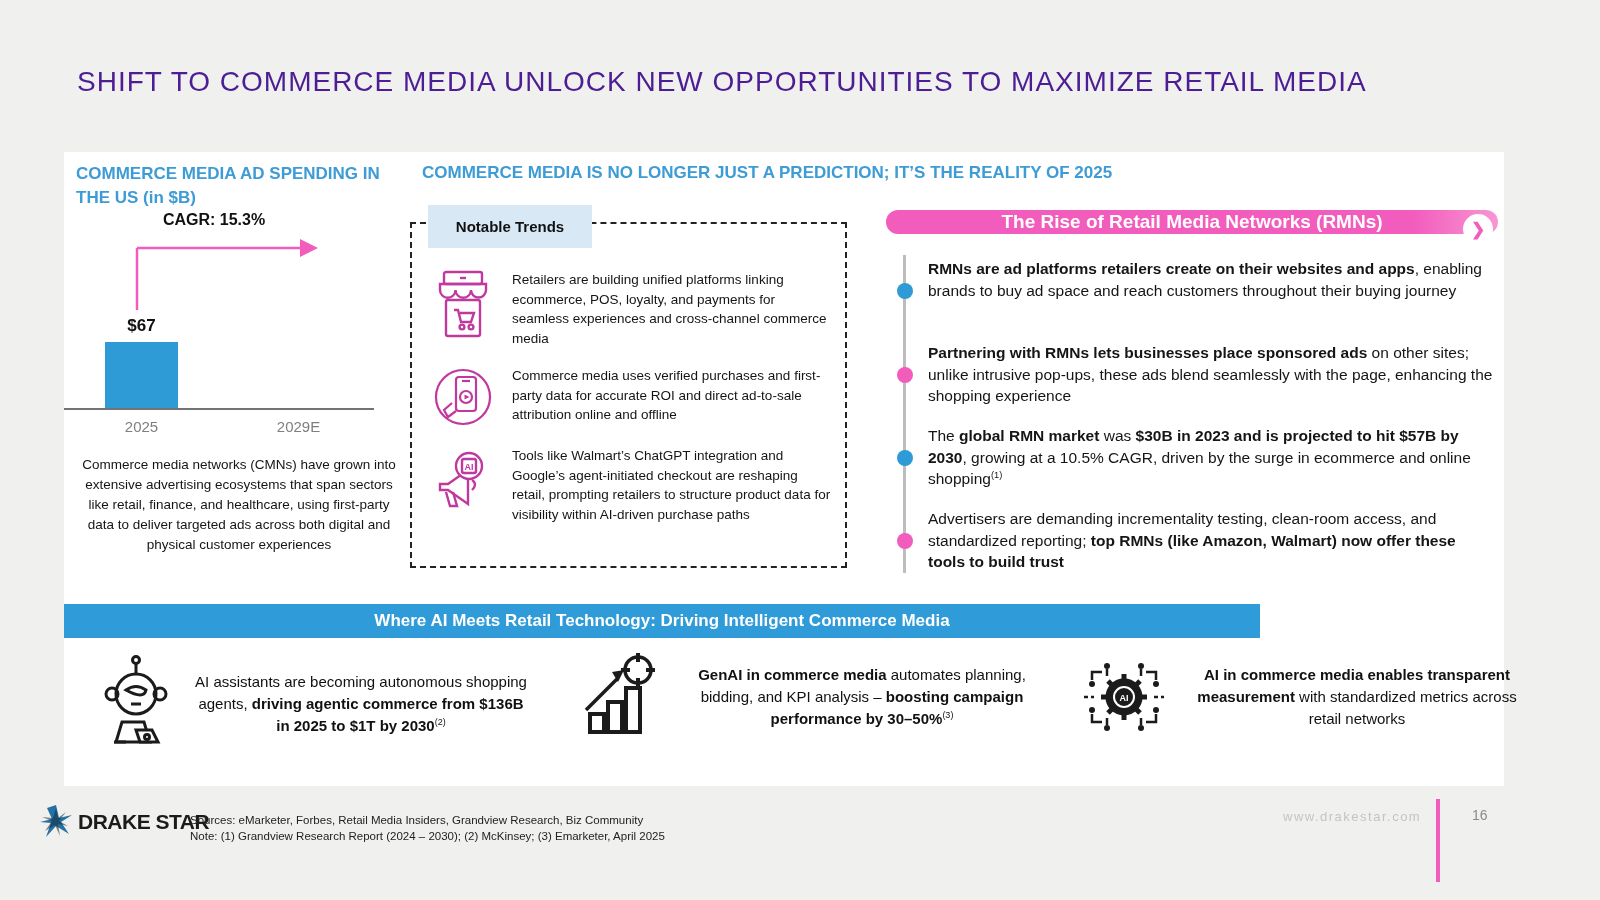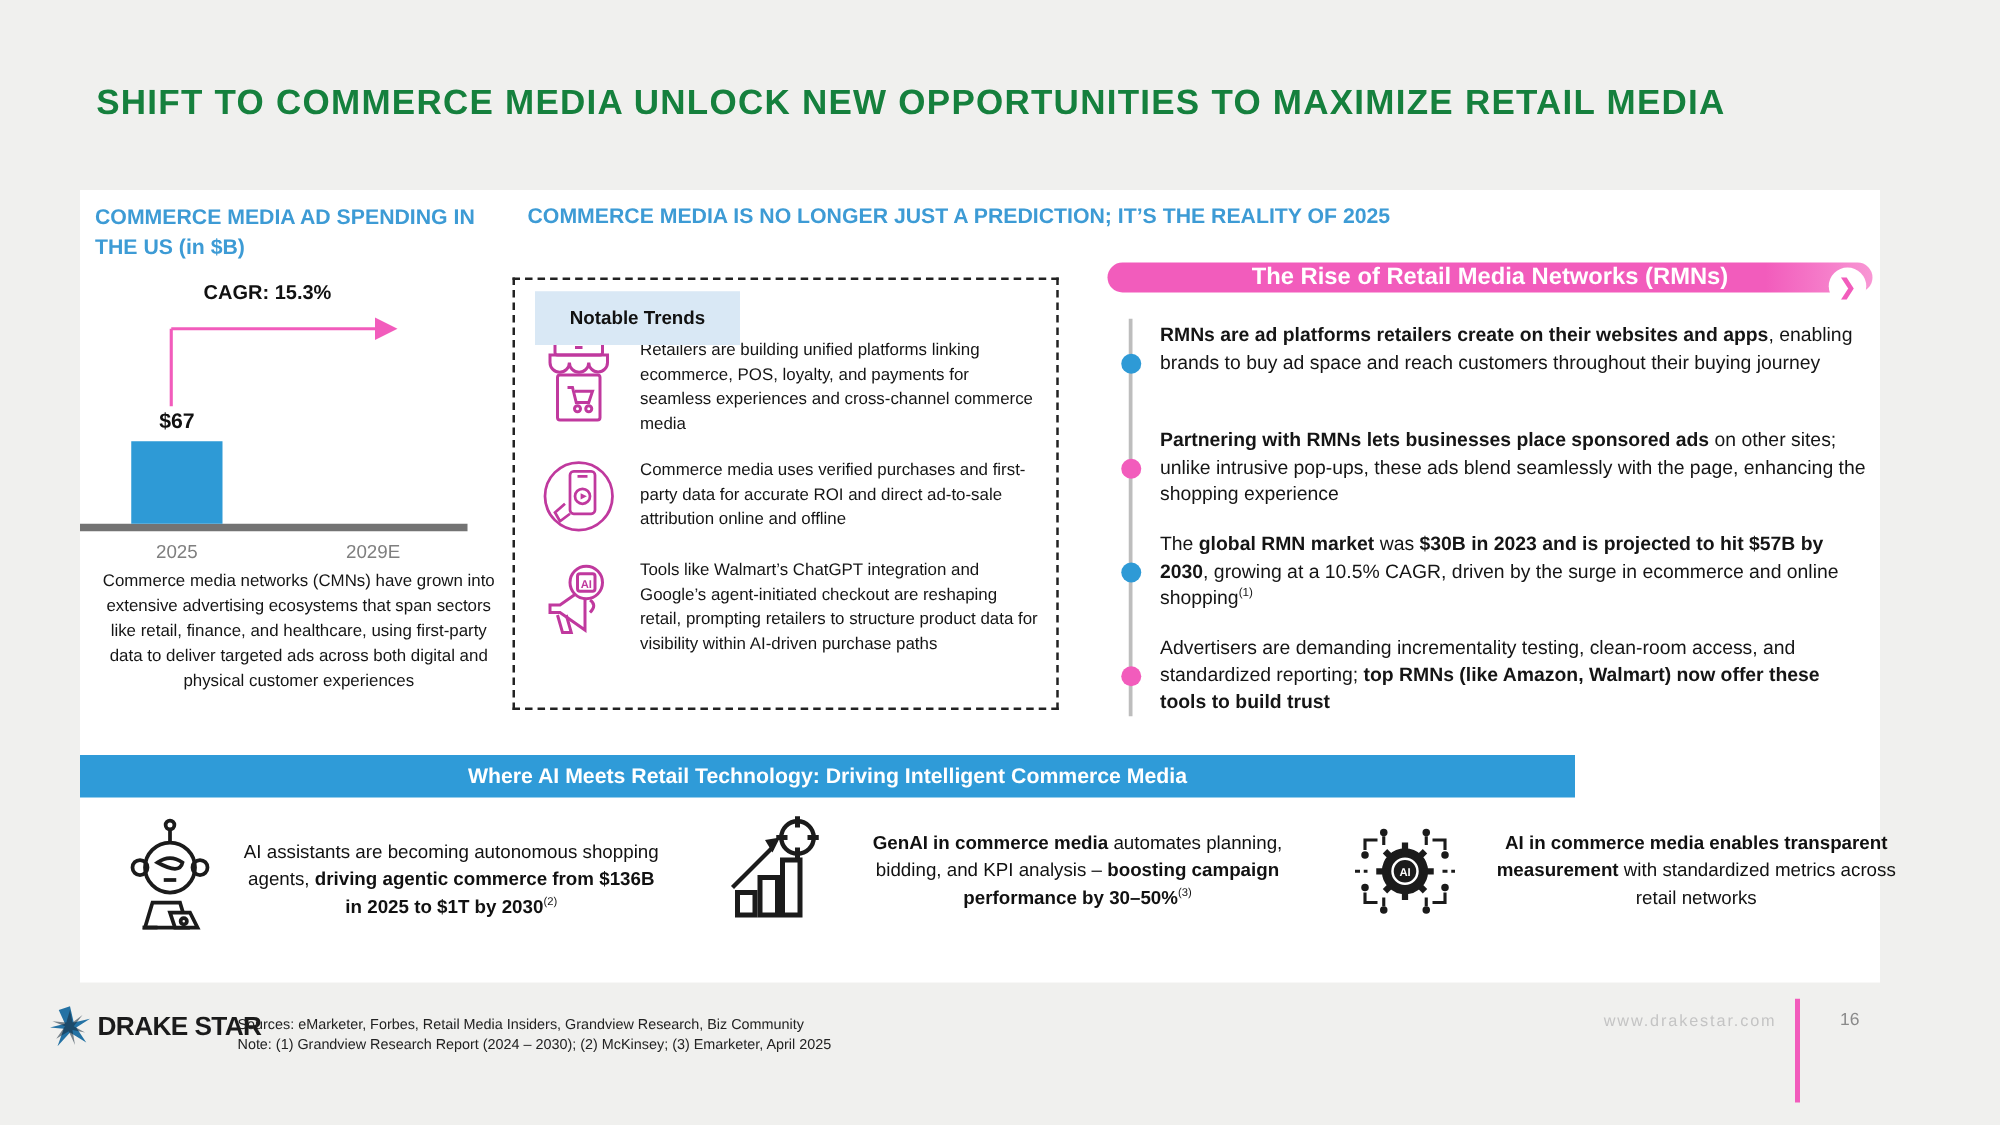--- a/index.html
+++ b/index.html
@@ -1,43 +1,43 @@
 <!DOCTYPE html>
 <html><head>
 <meta charset="utf-8">
 <style>
   * { margin:0; padding:0; box-sizing:border-box; }
   html,body { width:1600px; height:900px; overflow:hidden; }
   body { font-family:"Liberation Sans", sans-serif; background:#f0f0ee; position:relative; color:#1a1a1a; }
   .b { font-weight:700; }
   sup { font-size:0.6em; vertical-align:super; }
 
-  .slide-title { position:absolute; left:77px; top:66px; width:1450px; font-size:28px; font-weight:700; letter-spacing:1px; color:#15803d; }
+  .slide-title { position:absolute; left:77px; top:66px; width:1450px; font-size:28px; font-weight:400; letter-spacing:1px; color:#4c1d95; }
 
   .panel { position:absolute; left:64px; top:152px; width:1440px; height:634px; background:#ffffff; }
 
   
   .left-title { position:absolute; left:12px; top:10px; width:340px; font-size:17px; font-weight:700; color:#3d9bd5; line-height:1.4; }
-  .chart { position:absolute; left:0px; top:73px; width:310px; height:200px; border-bottom:6px solid #737373; }
+  .chart { position:absolute; left:0px; top:58px; width:310px; height:200px; border-bottom:2px solid #737373; }
   .cagr { position:absolute; left:60px; top:1px; width:180px; text-align:center; font-size:16px; font-weight:700; color:#111; }
   .arrow-svg { position:absolute; left:0; top:0; }
   .bar-col { position:absolute; bottom:0; height:200px; display:flex; flex-direction:column; justify-content:flex-end; align-items:center; }
   .bar-col.c1 { left:41px; width:73px; }
   .bar-col.c2 { left:196px; width:77px; }
   .bar-value { font-size:17px; font-weight:700; color:#111; margin-bottom:6px; }
   .bar { width:100%; }
   .x-label { position:absolute; top:208px; text-align:center; font-size:15px; color:#7f7f7f; }
   .x-label.x1 { left:41px; width:73px; }
   .x-label.x2 { left:196px; width:77px; }
   .left-desc { position:absolute; left:14px; top:303px; width:322px; text-align:center; font-size:13.5px; line-height:1.48; color:#151515; }
 
   
   .mid-header { position:absolute; left:358px; top:11px; width:820px; font-size:17px; font-weight:700; color:#3d9bd5; }
   .trends-box { position:absolute; left:346px; top:70px; width:437px; height:346px; border:2px dashed #222; }
-  .trends-label { position:absolute; left:364px; top:53px; width:164px; height:43px; background:#d9e8f5; display:flex; align-items:center; justify-content:center; font-size:15px; font-weight:700; color:#111; z-index:2;margin-top:28px; }
+  .trends-label { position:absolute; left:364px; top:53px; width:164px; height:43px; background:#d9e8f5; display:flex; align-items:center; justify-content:center; font-size:15px; font-weight:700; color:#111; z-index:2; }
   .trend-row { position:absolute; display:flex; align-items:flex-start; gap:18px; left:368px; width:400px; }
   .trend-row.t1 { top:116px; }
   .trend-row.t2 { top:212px; }
   .trend-row.t3 { top:292px; }
   .trend-icon { flex:0 0 62px; }
   .trend-text { width:336px; font-size:13.5px; line-height:1.46; color:#151515; padding-top:2px; }
 
   
   .rmn-banner { position:absolute; left:822px; top:58px; width:612px; height:24px; border-radius:19px;
     background:linear-gradient(90deg,#f25cbc 0%, #f25cbc 86%, #f896d4 100%);

